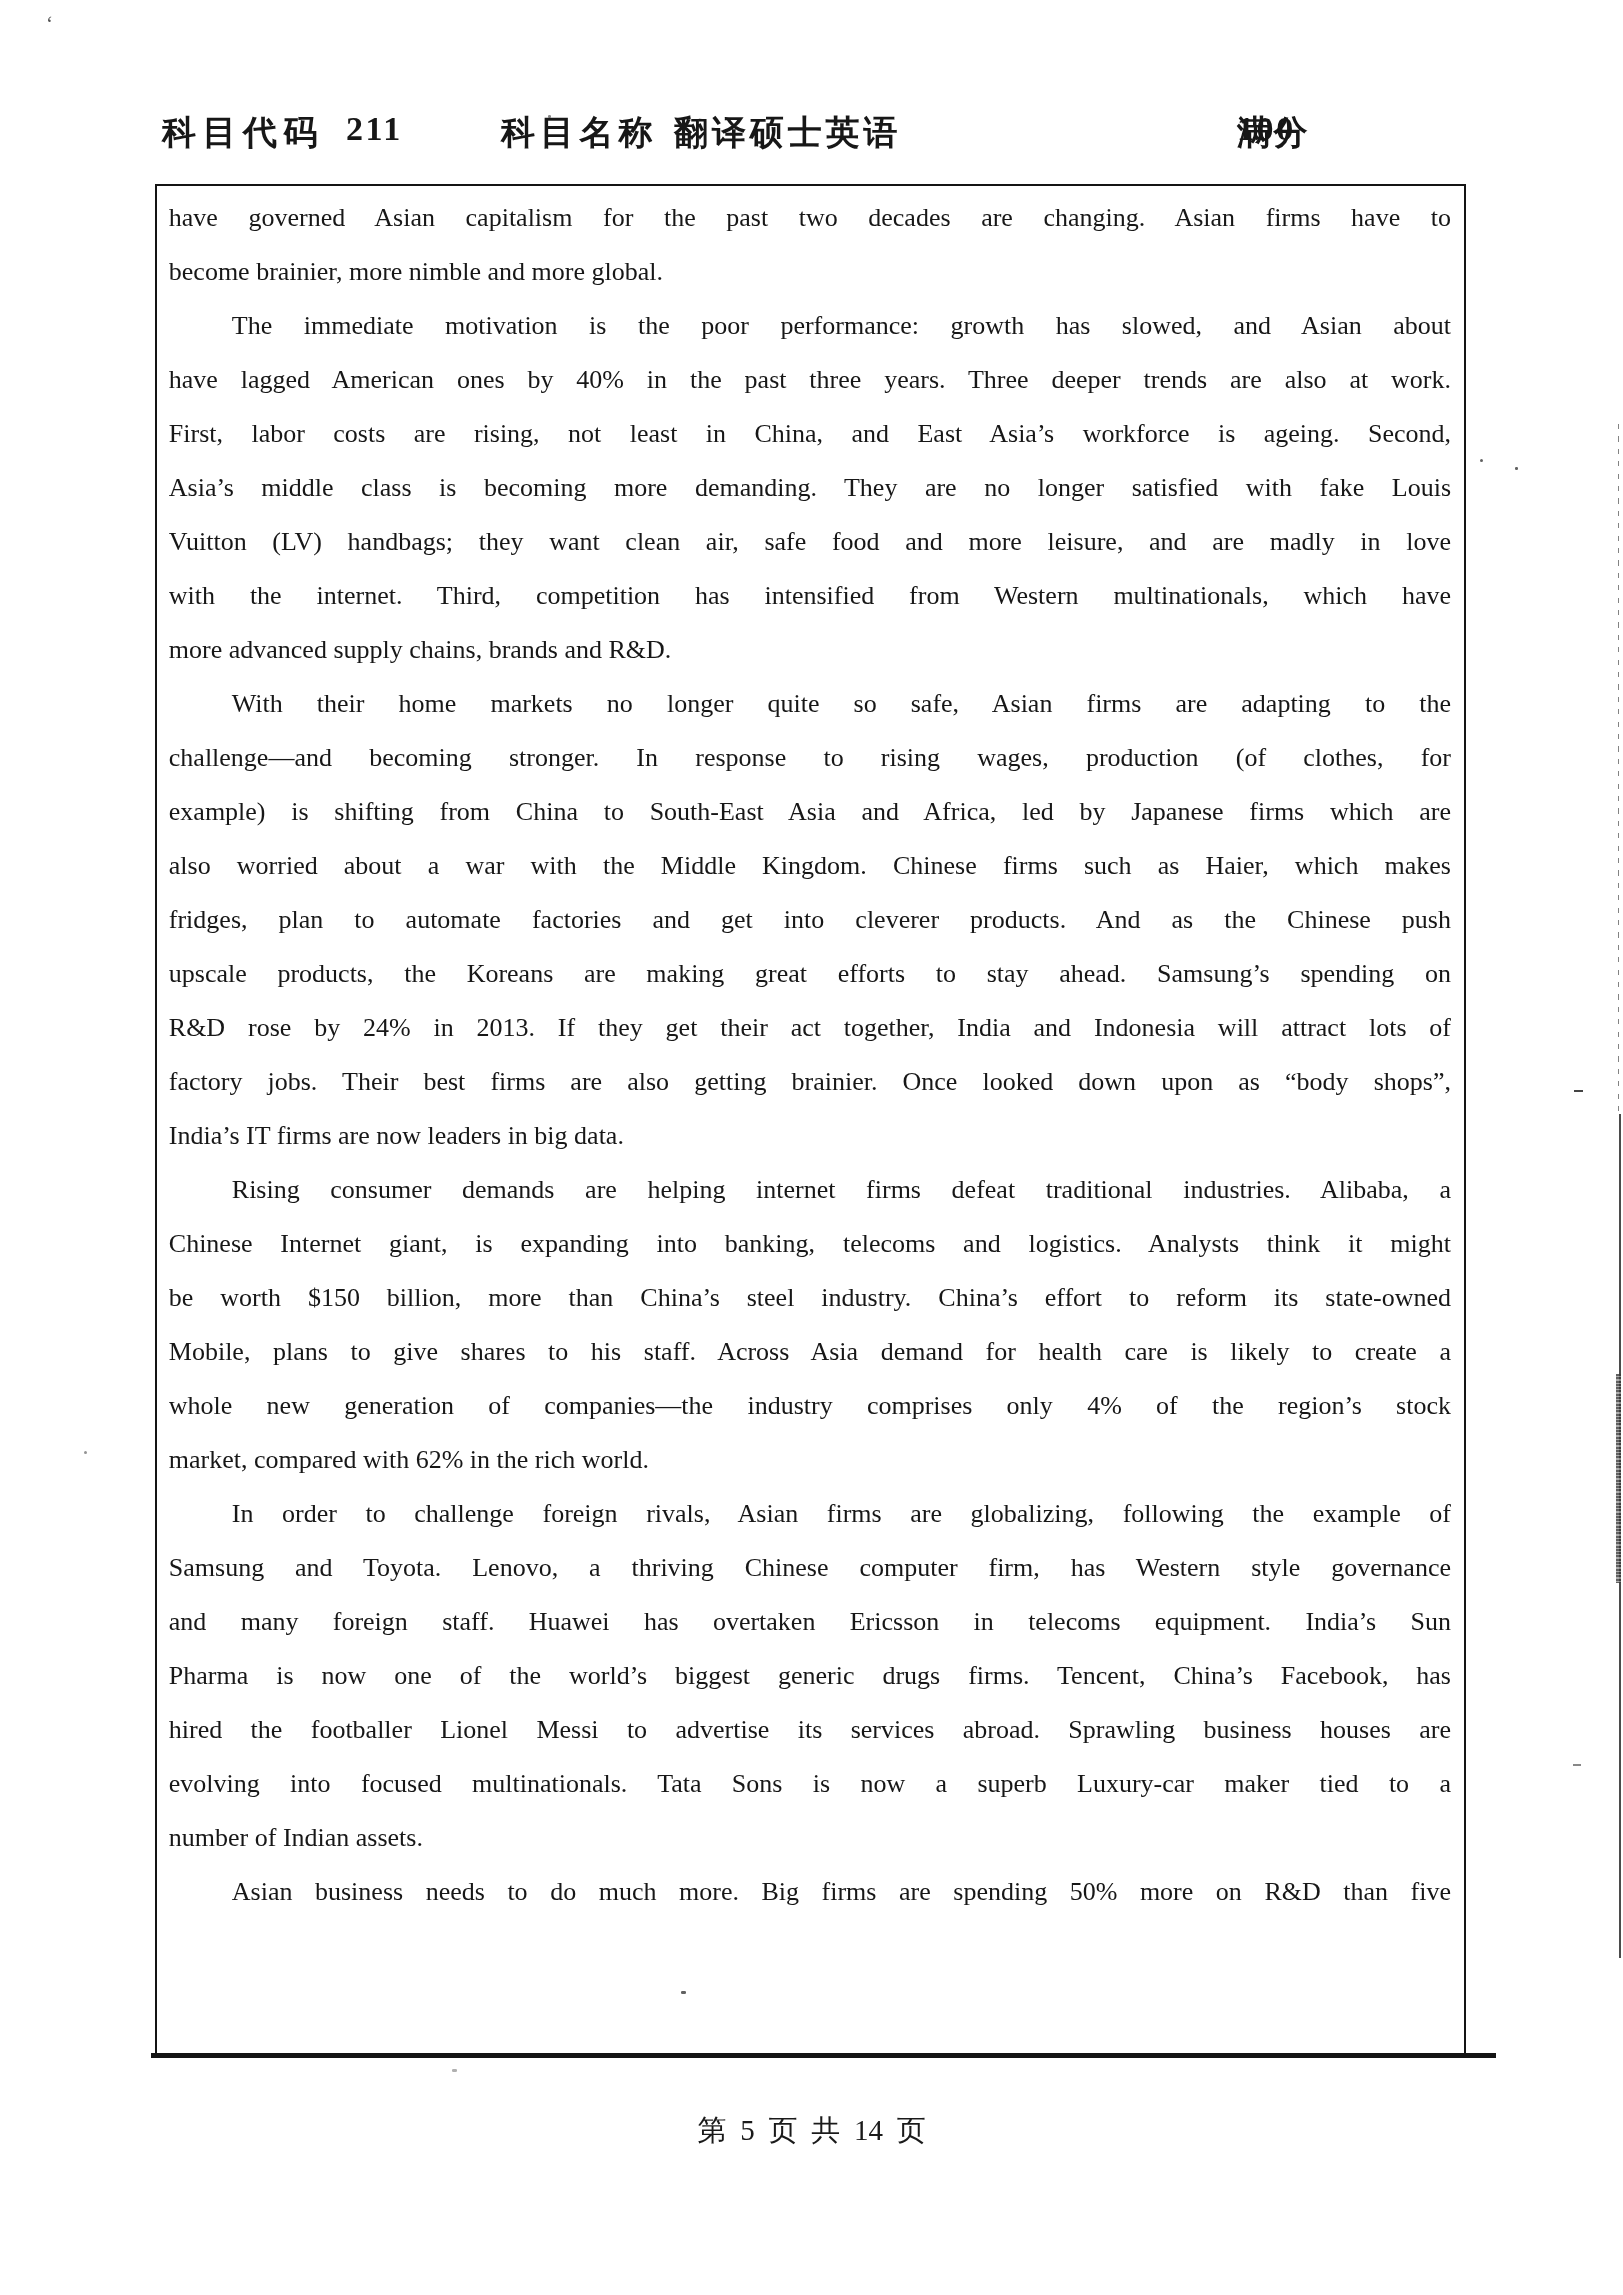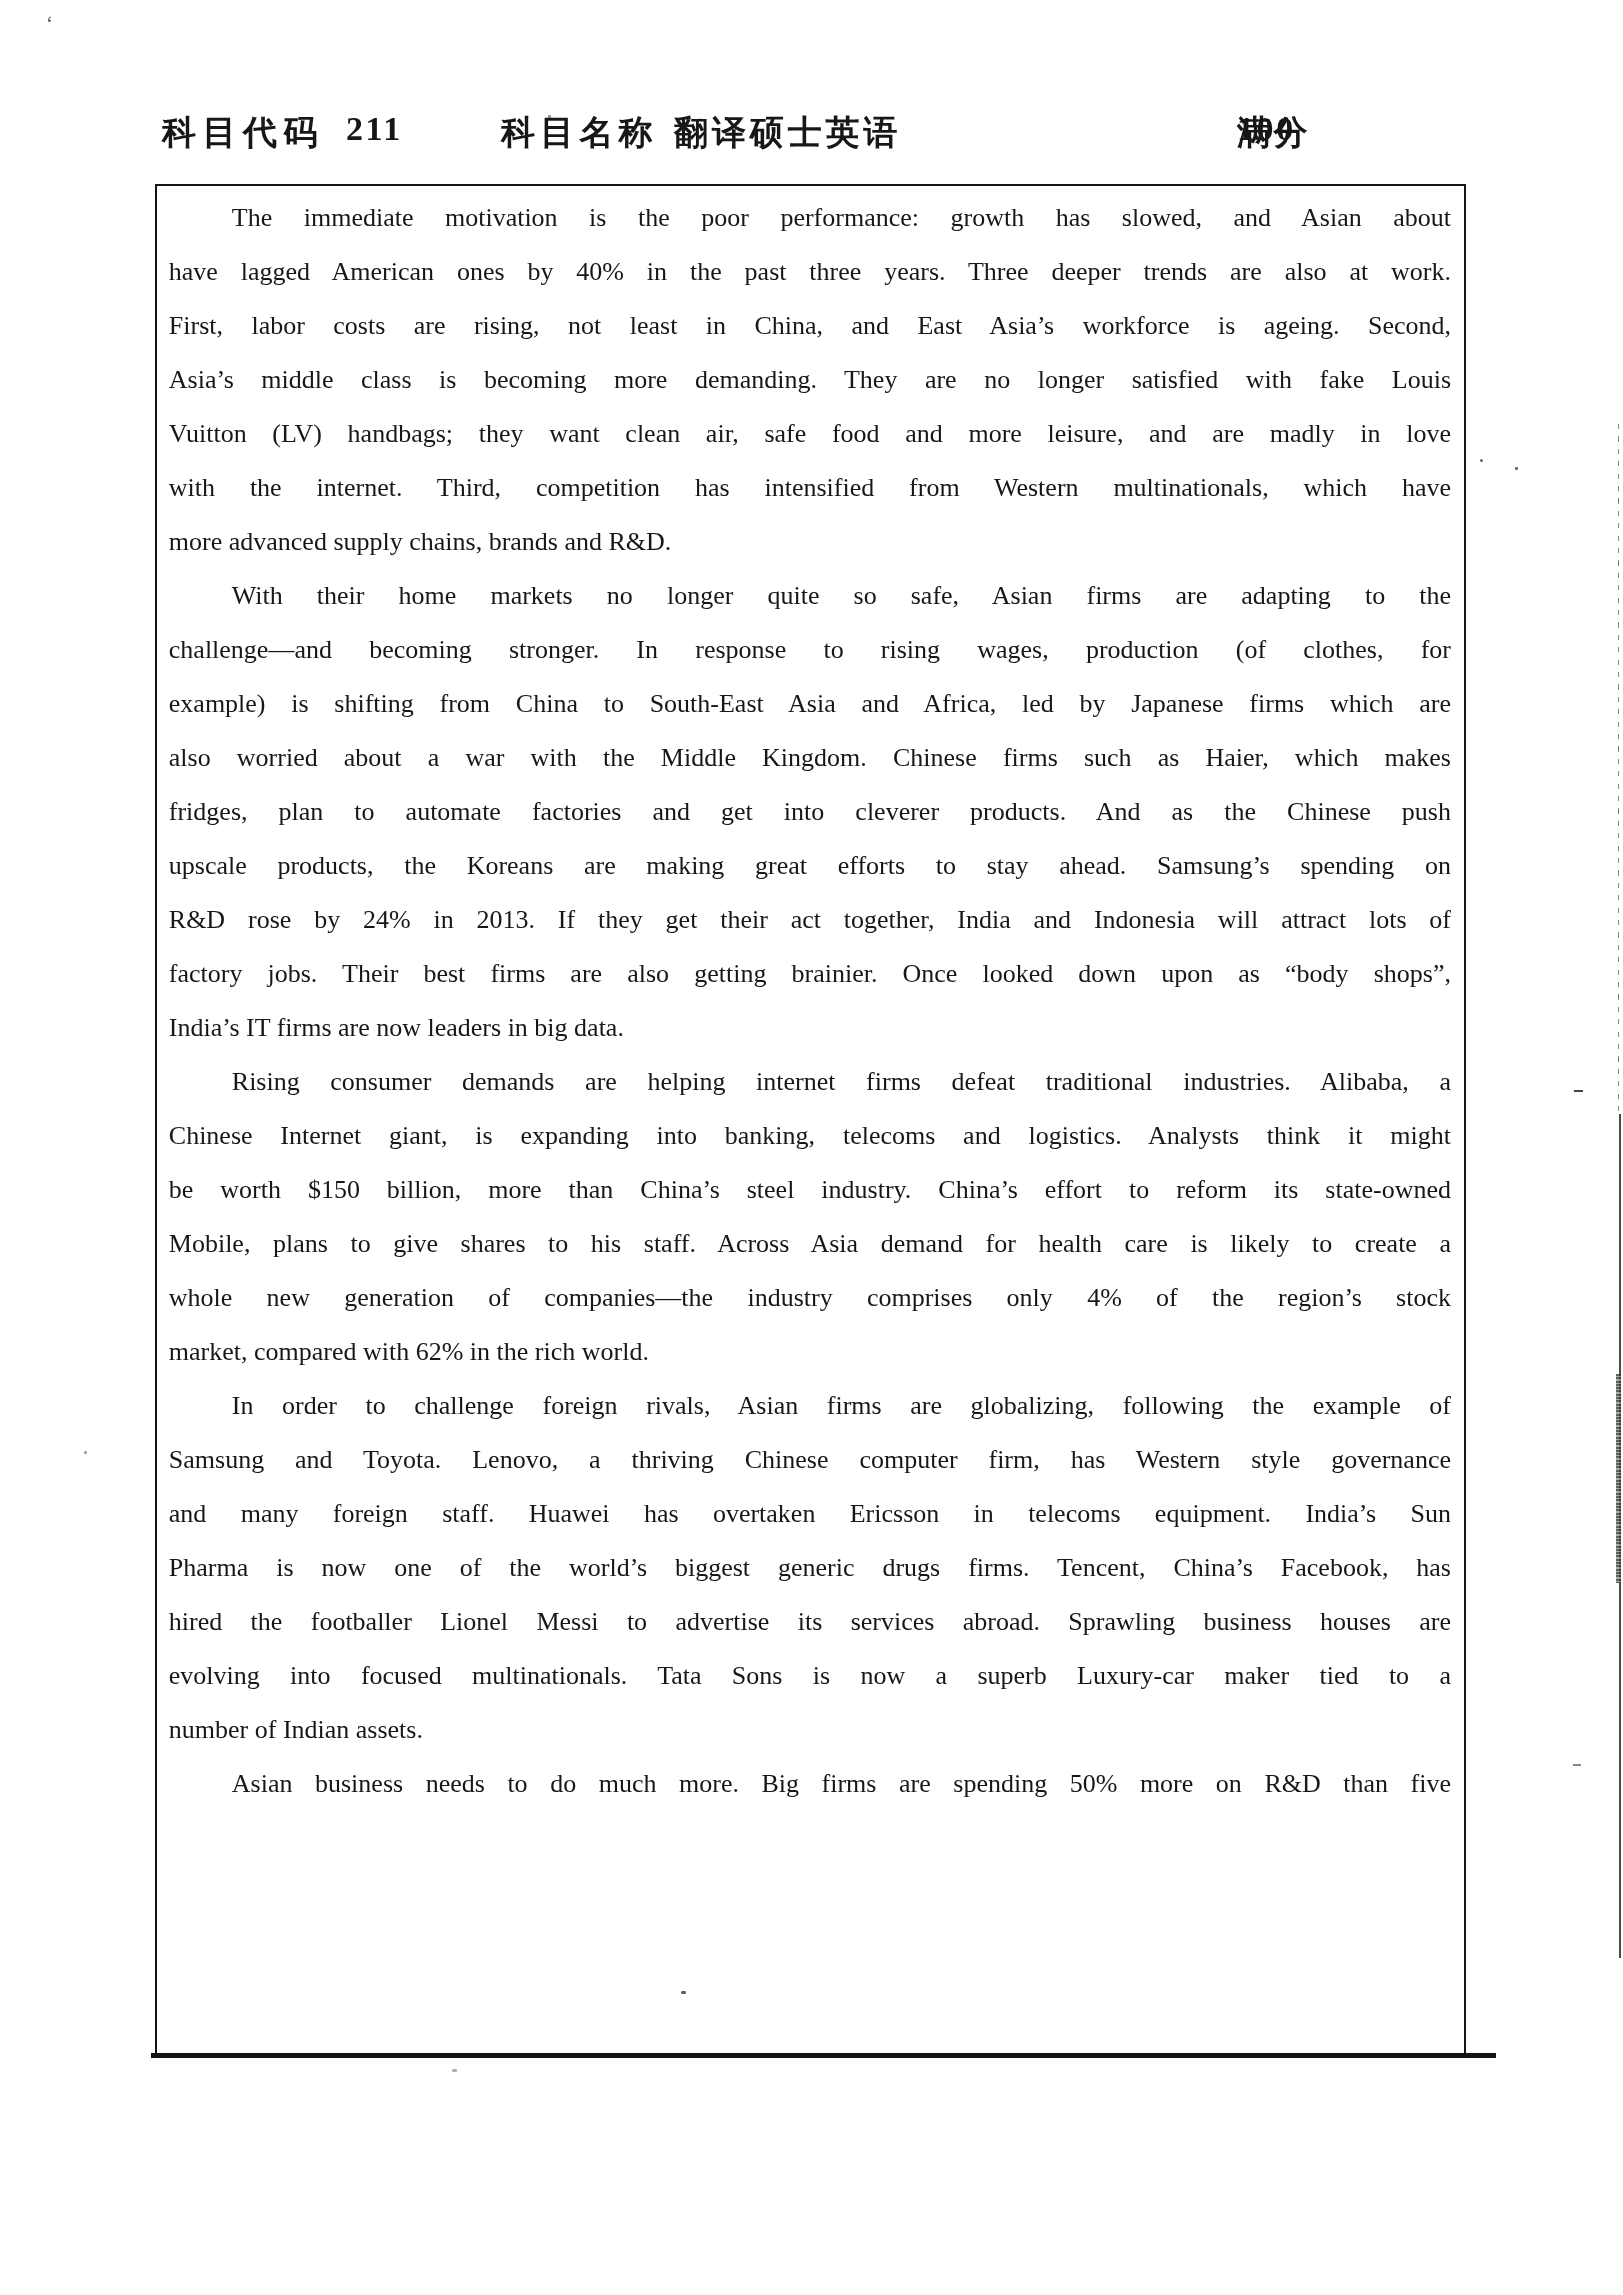--- a/index.html
+++ b/index.html
@@ -86,20 +86,24 @@
     <span class="h-name-value">翻译硕士英语</span>
     <span class="h-score">
         <span>满分</span>
         <span class="gap"></span>
         <span>100</span>
       </span>
   </div>
 
   <div class="passage-box">
       <div class="paragraph">
+        <div class="line">have governed Asian capitalism for the past two decades are changing. Asian firms have to</div>
+        <div class="line last">become brainier, more nimble and more global.</div>
+      </div>
+      <div class="paragraph">
         <div class="line indent">The immediate motivation is the poor performance: growth has slowed, and Asian about</div>
         <div class="line">have lagged American ones by 40% in the past three years. Three deeper trends are also at work.</div>
         <div class="line">First, labor costs are rising, not least in China, and East Asia’s workforce is ageing. Second,</div>
         <div class="line">Asia’s middle class is becoming more demanding. They are no longer satisfied with fake Louis</div>
         <div class="line">Vuitton (LV) handbags; they want clean air, safe food and more leisure, and are madly in love</div>
         <div class="line">with the internet. Third, competition has intensified from Western multinationals, which have</div>
         <div class="line last">more advanced supply chains, brands and R&amp;D.</div>
       </div>
       <div class="paragraph">
         <div class="line indent">With their home markets no longer quite so safe, Asian firms are adapting to the</div>
@@ -128,20 +132,21 @@
         <div class="line">hired the footballer Lionel Messi to advertise its services abroad. Sprawling business houses are</div>
         <div class="line">evolving into focused multinationals. Tata Sons is now a superb Luxury-car maker tied to a</div>
         <div class="line last">number of Indian assets.</div>
       </div>
       <div class="paragraph">
         <div class="line indent">Asian business needs to do much more. Big firms are spending 50% more on R&amp;D than five</div>
       </div>
     </div>
   <div class="box-bottom-line"></div>
 
+  <div class="footer">第 5 页 共 14 页</div>
 
   <span class="artifact mark-topleft">‘</span>
   <div class="artifact speck s1"></div>
   <div class="artifact speck s2"></div>
   <div class="artifact speck s3"></div>
   <div class="artifact speck s4"></div>
   <div class="artifact speck s5"></div>
   <div class="artifact speck s6"></div>
   <div class="artifact dash d1"></div>
   <div class="artifact dash d2"></div>

